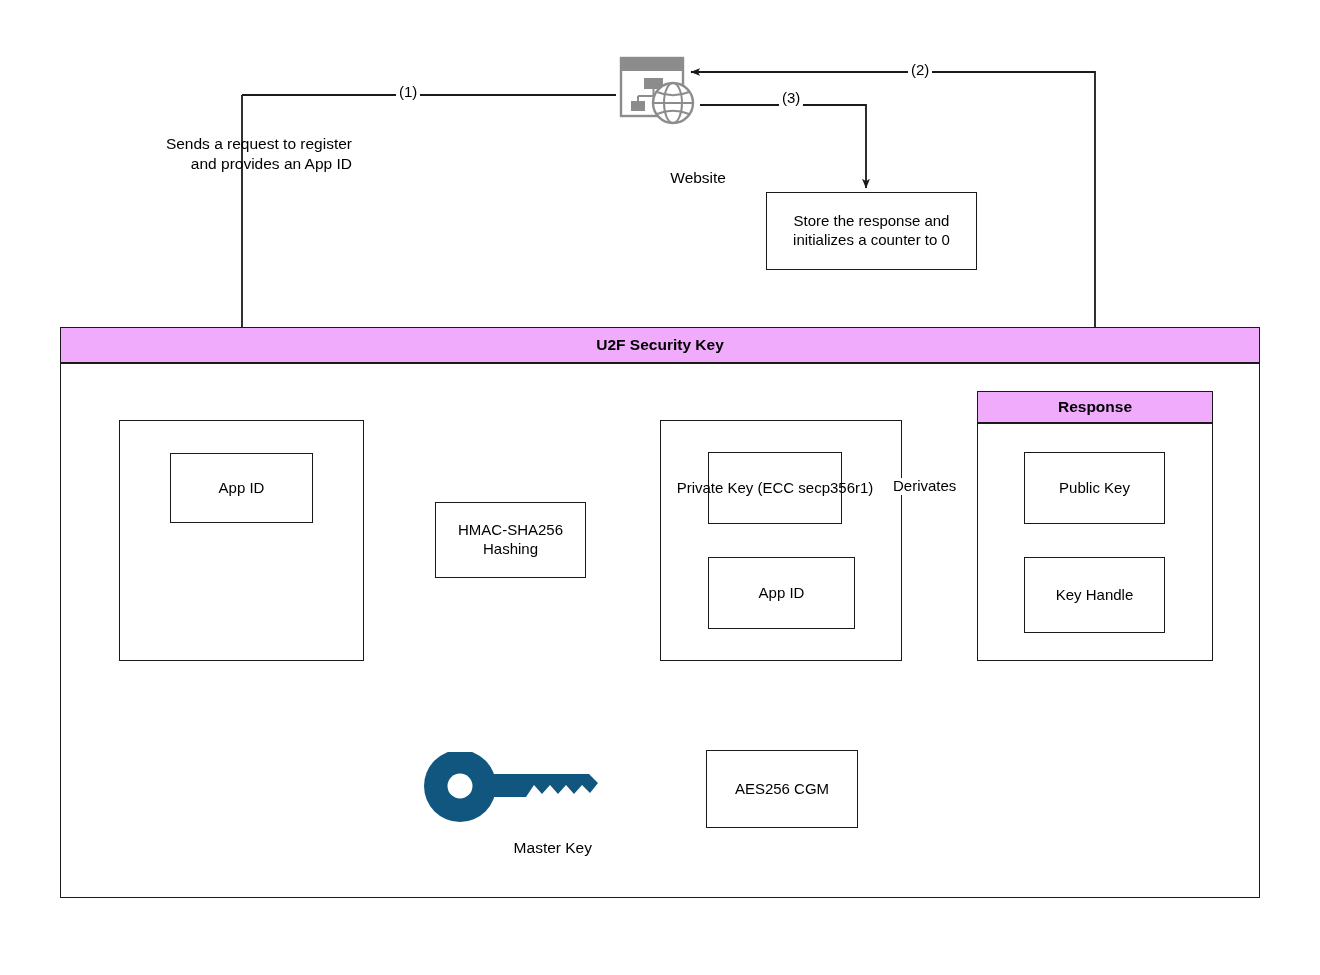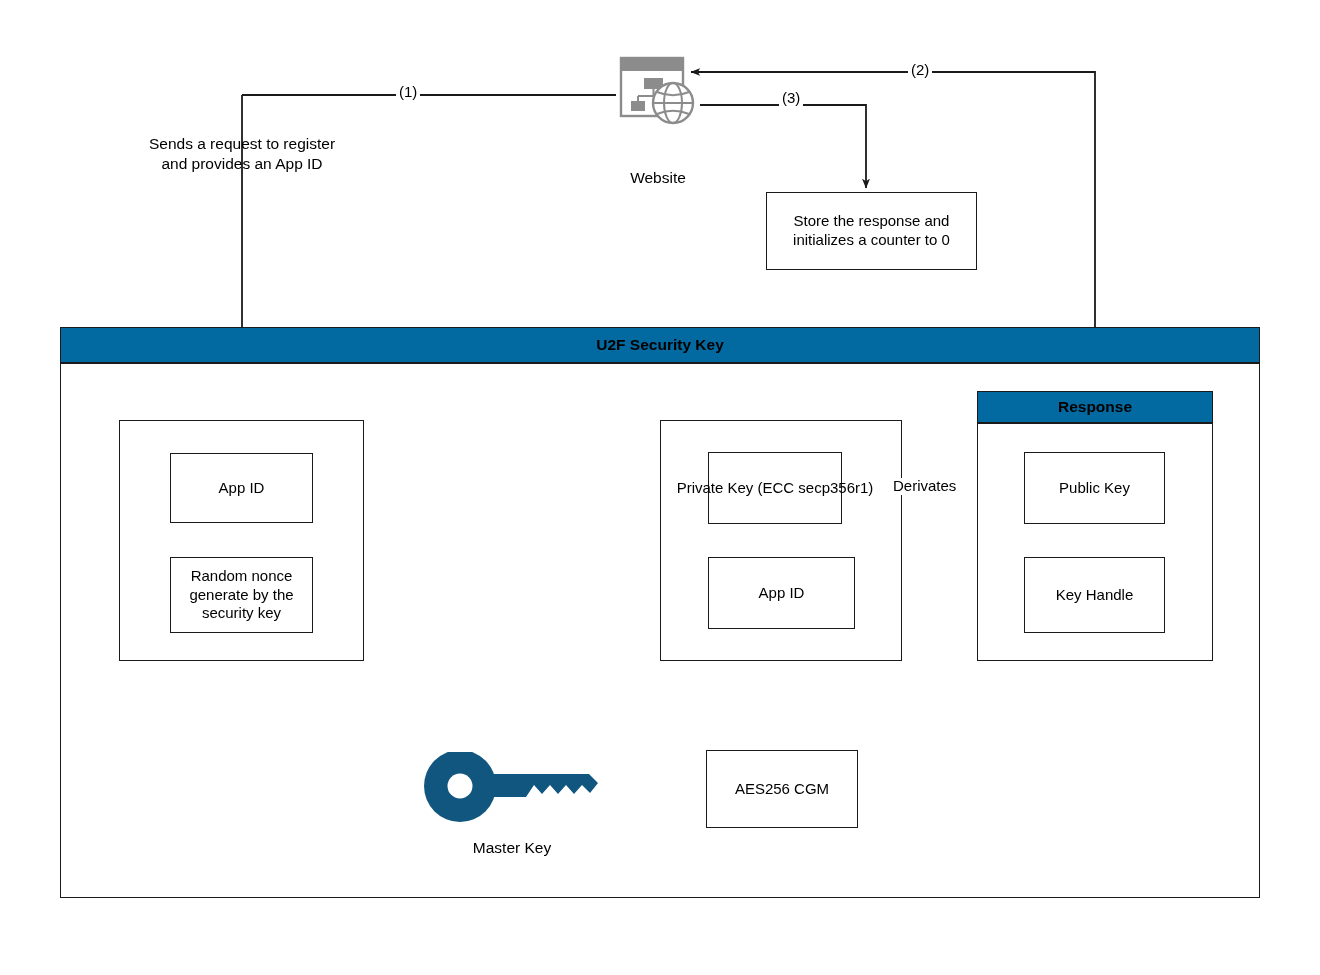--- a/index.html
+++ b/index.html
@@ -49,33 +49,33 @@
   }
   .container-outer {
     position: absolute;
     box-sizing: border-box;
     background: #ffffff;
     border: 1.7px solid #1a1a1a;
   }
   .title-bar {
     position: absolute;
     box-sizing: border-box;
-    background: #0369a1;
+    background: #f0abfc;
     border: 1.7px solid #1a1a1a;
     display: flex;
     align-items: center;
     justify-content: center;
     font-weight: bold;
     font-size: 15.5px;
   }
   .plain-label {
     position: absolute;
     font-size: 15.5px;
     line-height: 1.3;
-    text-align: center;
+    text-align: right;
     color: #000;
     white-space: pre-line;
   }
   .edge-label {
     position: absolute;
     font-size: 15px;
     background: #ffffff;
     color: #000;
     padding: 0 3px;
     text-align: center;
@@ -154,24 +154,23 @@
 and provides an App ID</div>
 
   <div class="box" style="left:766px; top:192px; width:211px; height:78px;">Store the response and
 initializes a counter to 0</div>
 
   <div class="title-bar" style="left:60px; top:327px; width:1200px; height:36px;">U2F Security Key</div>
   <div class="container-outer" style="left:60px; top:363px; width:1200px; height:535px;"></div>
 
   <div class="group" style="left:119px; top:420px; width:245px; height:241px;"></div>
   <div class="box" style="left:170px; top:453px; width:143px; height:70px;">App ID</div>
-  <div class="box" style="left:170px; top:557px; width:143px; height:76px; font-size:15px;">Random nonce
-generate by the
-security key</div>
 
+  <div class="box" style="left:435px; top:502px; width:151px; height:76px;">HMAC-SHA256
+Hashing</div>
 
   <div class="group" style="left:660px; top:420px; width:242px; height:241px;"></div>
   <div class="box" style="left:708px; top:452px; width:134px; height:72px;">
     <span class="overflow-text">Private Key
 (ECC secp356r1)</span>
   </div>
   <div class="box" style="left:708px; top:557px; width:147px; height:72px;">App ID</div>
 
   <div class="title-bar" style="left:977px; top:391px; width:236px; height:32px;">Response</div>
   <div class="group" style="left:977px; top:423px; width:236px; height:238px;"></div>

